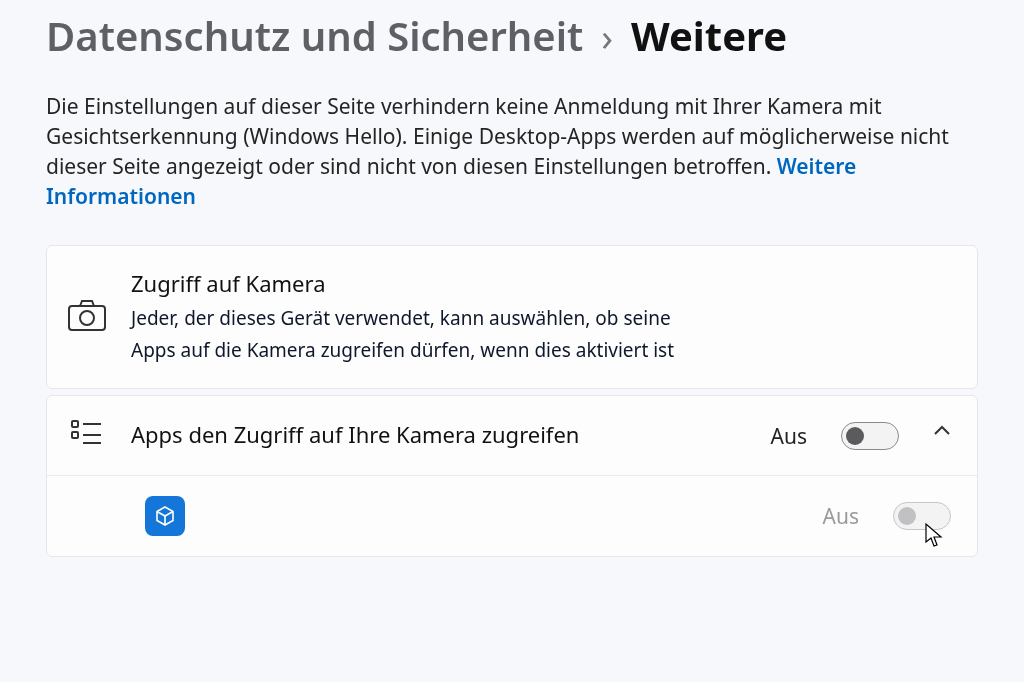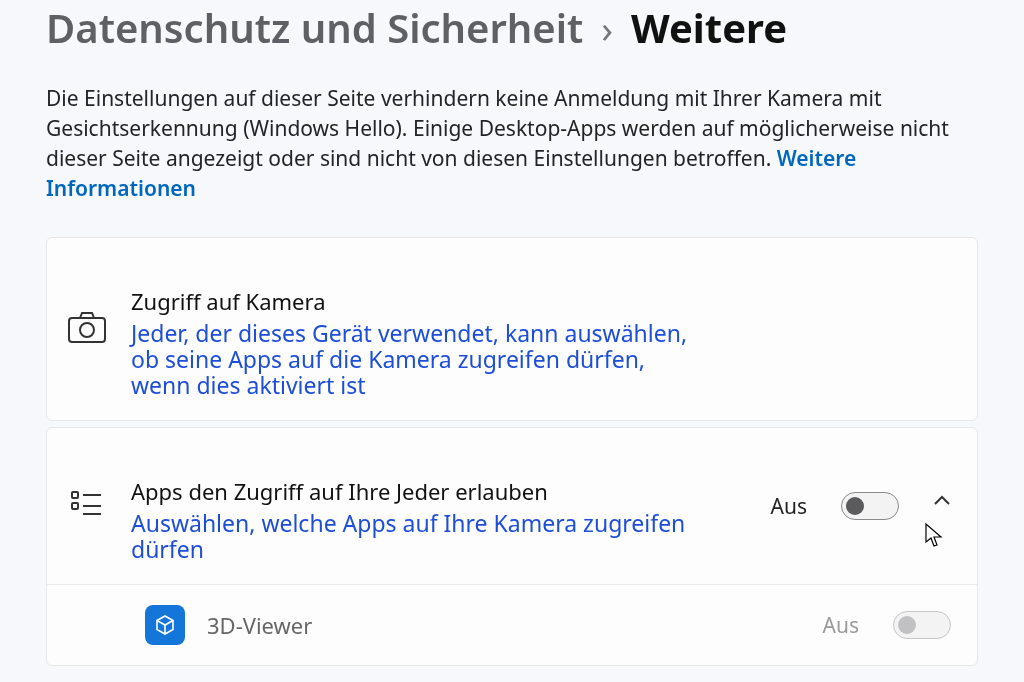--- a/index.html
+++ b/index.html
@@ -15,21 +15,21 @@
       overflow: hidden;
       color: #1a1a1a;
     }
     .page {
       padding: 0 46px;
     }
     .breadcrumb {
       display: flex;
       align-items: baseline;
       gap: 18px;
-      padding-top: 0;
+      padding-top: 8px;
       padding-bottom: 28px;
       font-size: 40px;
       font-weight: 600;
     }
     .breadcrumb-parent {
       color: #5e6066;
       font-weight: 600;
     }
     .breadcrumb-sep {
       color: #777;
@@ -84,32 +84,31 @@
     }
     .icon-col {
       width: 44px;
       display: flex;
       justify-content: center;
       flex-shrink: 0;
     }
     .text-col {
       flex: 0 1 auto;
       max-width: 560px;
-      margin-top: 26px;
     }
     .title {
       font-size: 22px;
       font-weight: 400;
       color: #111;
       margin-bottom: 4px;
     }
     .subtitle {
-      font-size: 23px;
-      line-height: 26px;
-      color: #1d4ed8;
+      font-size: 19px;
+      line-height: 32px;
+      color: #0f172a;
     }
     .ctrl-col {
       margin-left: auto;
       display: flex;
       gap: 34px;
       flex-shrink: 0;
     }
     .toggle-label {
       font-size: 21px;
       color: #222;
@@ -215,22 +214,21 @@
           <svg width="32" height="30" viewBox="0 0 32 30" fill="none" stroke="#333" stroke-width="2">
             <rect x="1" y="3" width="6" height="6" rx="1"></rect>
             <line x1="12" y1="6" x2="30" y2="6"></line>
             <rect x="1" y="14" width="6" height="6" rx="1"></rect>
             <line x1="12" y1="17" x2="30" y2="17"></line>
             <line x1="12" y1="25" x2="30" y2="25"></line>
           </svg>
         </span>
       </div>
       <div class="text-col">
-        <div class="title">Apps den Zugriff auf Ihre Jeder erlauben</div>
-        <div class="subtitle">Auswählen, welche Apps auf Ihre Kamera zugreifen dürfen</div>
+        <div class="title">Apps den Zugriff auf Ihre Kamera zugreifen</div>
       </div>
       <div class="ctrl-col">
         <span class="toggle-label">Aus</span>
         <span class="toggle off">
           <span class="knob"></span>
         </span>
         <span class="chevron">
           <svg width="18" height="12" viewBox="0 0 18 12" fill="none" stroke="#333" stroke-width="2">
             <path d="M2 9 L9 2 L16 9"></path>
           </svg>
@@ -239,21 +237,20 @@
     </div>
 
     <div class="card-sub">
       <div class="app-icon">
         <svg width="24" height="24" viewBox="0 0 24 24" fill="none" stroke="#fff" stroke-width="1.6">
           <path d="M12 3 L20 7.5 L20 16.5 L12 21 L4 16.5 L4 7.5 Z"></path>
           <path d="M4 7.5 L12 12 L20 7.5"></path>
           <path d="M12 12 L12 21"></path>
         </svg>
       </div>
-      <span class="app-name">3D-Viewer</span>
       <div class="ctrl-col">
         <span class="toggle-label disabled">Aus</span>
         <span class="toggle off disabled">
           <span class="knob"></span>
         </span>
       </div>
     </div>
   </div>
 
 </div>

